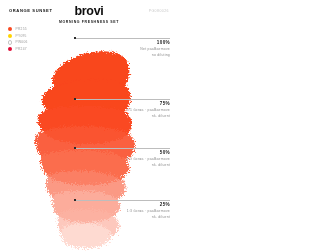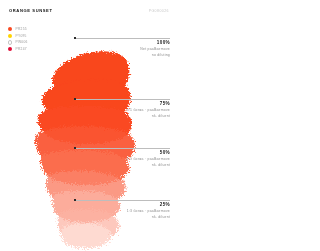--- a/index.html
+++ b/index.html
@@ -155,20 +155,24 @@
   }
 </style>
 </head>
 <body>
 
 <div class="card">
 
   <div class="header">
     <div class="set-name">ORANGE SUNSET</div>
 
+    <div class="brand-block">
+      <div class="brand-name">brovi</div>
+      <div class="brand-tagline">MORNING FRESHNESS SET</div>
+    </div>
 
     <div class="code-right">PG080026</div>
   </div>
 
   <div class="legend">
     <div class="legend-row">
       <span class="legend-dot" style="background:#F94920"></span>
       <span class="legend-label">PR255</span>
     </div>
     <div class="legend-row">

